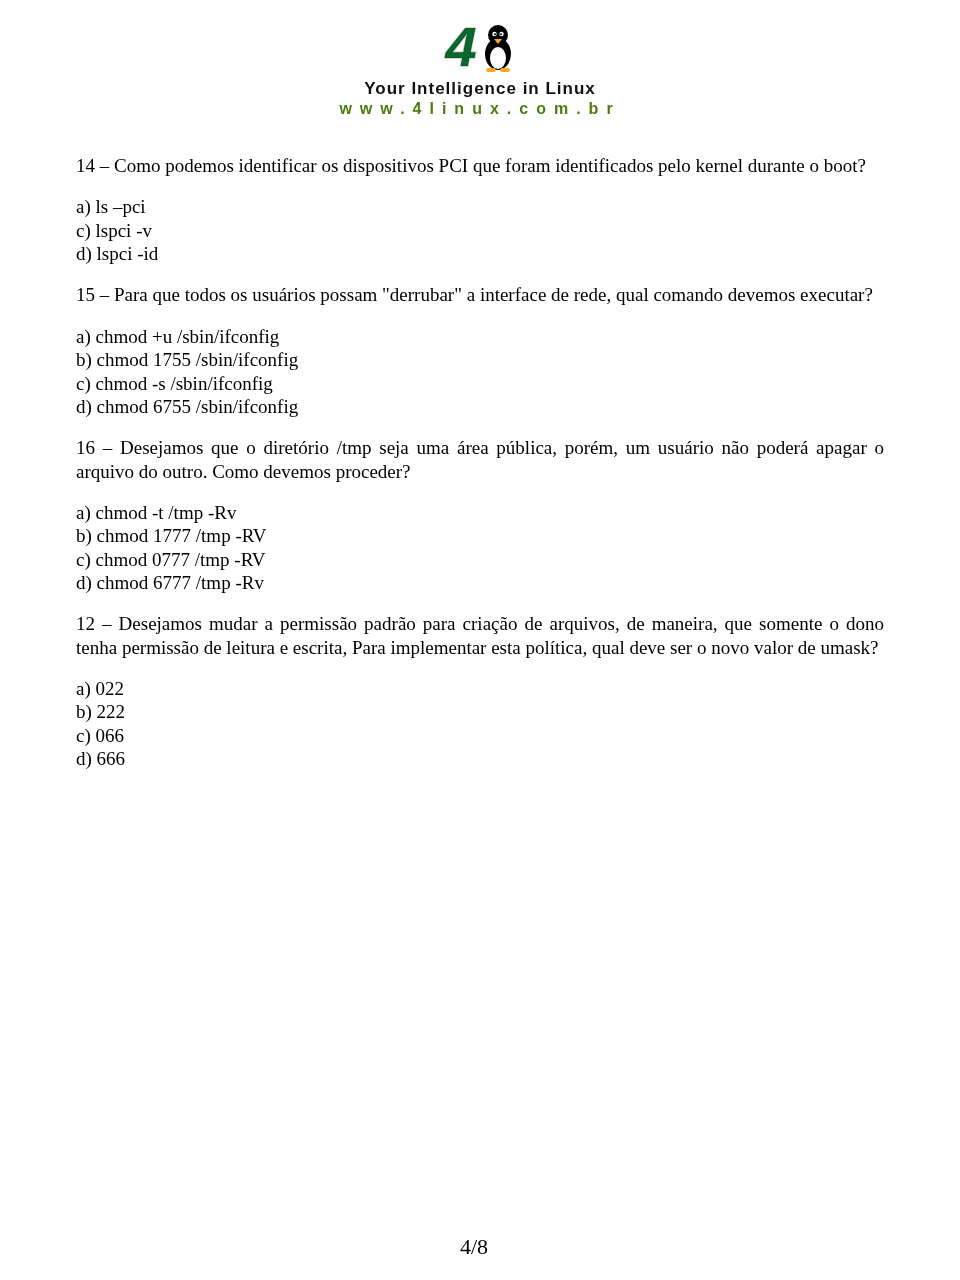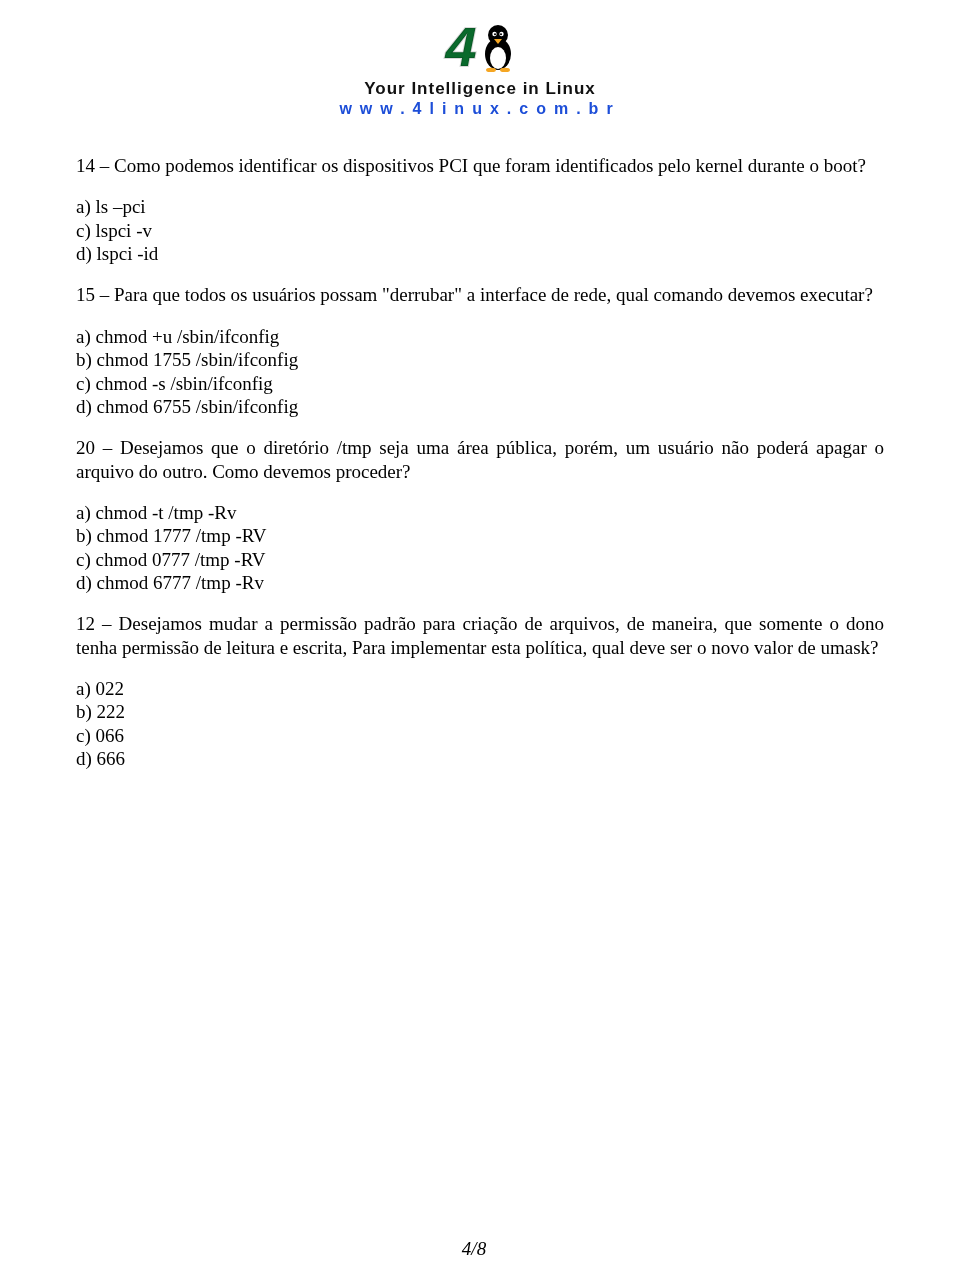--- a/index.html
+++ b/index.html
@@ -59,36 +59,35 @@
     letter-spacing: 1px;
     color: #111;
     margin-top: -2px;
     text-align: center;
   }
   .url {
     font-family: "Trebuchet MS", Arial, sans-serif;
     font-weight: 700;
     font-size: 16px;
     letter-spacing: 8px;
-    color: #1d4ed8;
+    color: #4d7c0f;
     margin-top: 1px;
   }
   .content {
     line-height: 1.23;
   }
   .block { margin-bottom: 18px; }
   .question { text-align: justify; }
   .options div { }
   .pagenum {
     text-align: center;
     position: absolute;
     bottom: 20px;
     left: 0; right: 12px;
-    font-size: 19px;
-    font-style: italic;
+    font-size: 22px;
   }
 </style>
 </head>
 <body>
 
 <div class="page">
 
   <div class="header">
     <div class="logo-row">
       <span class="logo-4">4</span>
@@ -121,21 +120,21 @@
     </div>
 
     <div class="block question">15 – Para que todos os usuários possam "derrubar" a interface de rede, qual comando devemos executar?</div>
     <div class="block options">
       <div>a) chmod +u /sbin/ifconfig</div>
       <div>b) chmod 1755 /sbin/ifconfig</div>
       <div>c)  chmod -s /sbin/ifconfig</div>
       <div>d)  chmod 6755 /sbin/ifconfig</div>
     </div>
 
-    <div class="block question">20 – Desejamos que o diretório /tmp seja uma área pública, porém, um usuário não poderá apagar o arquivo do outro. Como devemos proceder?</div>
+    <div class="block question">16 – Desejamos que o diretório /tmp seja uma área pública, porém, um usuário não poderá apagar o arquivo do outro. Como devemos proceder?</div>
     <div class="block options">
       <div>a) chmod -t /tmp -Rv</div>
       <div>b) chmod 1777 /tmp -RV</div>
       <div>c)  chmod 0777 /tmp -RV</div>
       <div>d)  chmod 6777 /tmp -Rv</div>
     </div>
 
     <div class="block question">12 – Desejamos mudar a permissão padrão para criação de arquivos, de maneira, que somente o dono tenha permissão de leitura e escrita, Para implementar esta política, qual deve ser o novo valor de umask?</div>
     <div class="block options">
       <div>a) 022</div>

